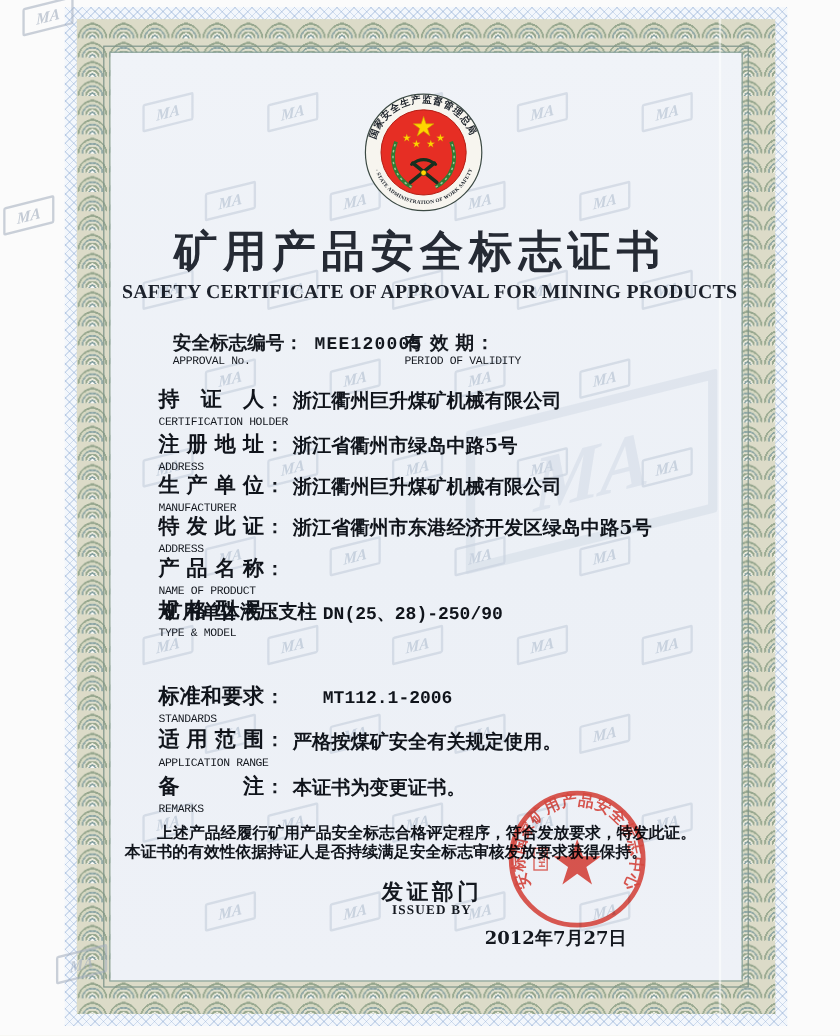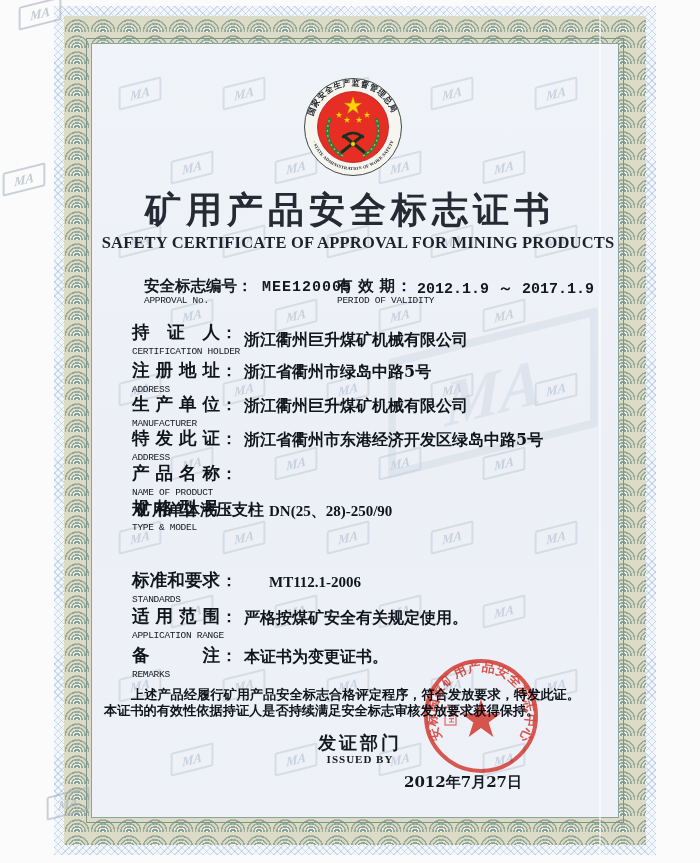--- a/index.html
+++ b/index.html
@@ -72,21 +72,21 @@
   .validity-value{left:417px;top:279px;font-size:15px;font-weight:600;white-space:nowrap;}
   
   .field-row{position:absolute;left:132px;display:flex;align-items:flex-start;}
   .f-lbl{width:108px;flex:0 0 auto;}
   .cn-line{display:flex;align-items:baseline;}
   .cn-just{display:inline-block;width:88px;text-align:justify;text-align-last:justify;
     font-weight:bold;font-size:17.5px;line-height:1.15;color:#10141b;}
   .colon{font-weight:bold;font-size:16px;margin-left:1px;}
   .f-en{font-family:"Liberation Mono",monospace;font-size:9.5px;letter-spacing:-.3px;margin-top:2px;white-space:nowrap;}
   .f-val{font-family:"DejaVu Serif",serif;font-weight:600;font-size:16px;margin-left:4px;padding-top:2px;white-space:nowrap;color:#10141b;}
-  .f-val.latin{font-family:Liberation Serif, serif;font-size:15px;padding-top:4px;margin-left:29px;}
+  .f-val.latin{font-family:Liberation Mono, monospace;font-size:15px;padding-top:4px;margin-left:29px;}
   
   .statement{
     left:104px;top:687px;width:476px;
     font-family:"DejaVu Serif",serif;font-weight:600;
     font-size:13.2px;line-height:16px;text-indent:27px;color:#10141b;text-align:justify;
   }
   .issuer-cn{left:280px;top:731px;width:160px;text-align:center;font-weight:bold;font-size:18px;letter-spacing:3px;white-space:nowrap;}
   .issuer-en{left:280px;top:753px;width:160px;text-align:center;font-family:"Liberation Serif",serif;font-weight:bold;font-size:11px;letter-spacing:1px;}
   .issue-date{left:404px;top:773px;font-family:"DejaVu Serif",serif;font-weight:bold;font-size:15px;white-space:nowrap;}
   
@@ -194,24 +194,23 @@
 
   <div class="abs title-cn">矿用产品安全标志证书</div>
   <div class="abs title-en">SAFETY CERTIFICATE OF APPROVAL FOR MINING PRODUCTS</div>
 
   <div class="abs approval-label lblcn"><span>安全标志编号</span><span>：</span></div>
   <div class="abs approval-en lblen">APPROVAL No.</div>
   <div class="abs approval-value mono">MEE120005</div>
 
   <div class="abs validity-label"><span class="v-just">有效期</span><span class="colon">：</span></div>
   <div class="abs validity-en lblen">PERIOD OF VALIDITY</div>
-  <div class="abs validity-value mono">2012.1.9 ～ 2017.1.9</div>
 
   <div id="fields">
-      <div class="field-row" style="top: 322px; align-items: center;">
+      <div class="field-row" style="top: 322px;">
         <div class="f-lbl">
           <div class="cn-line">
             <span class="cn-just">持证人</span>
             <span class="colon">：</span>
           </div>
           <div class="f-en">CERTIFICATION HOLDER</div>
         </div>
         <div class="f-val">浙江衢州巨升煤矿机械有限公司</div>
       </div>
       <div class="field-row" style="top: 360px;">

